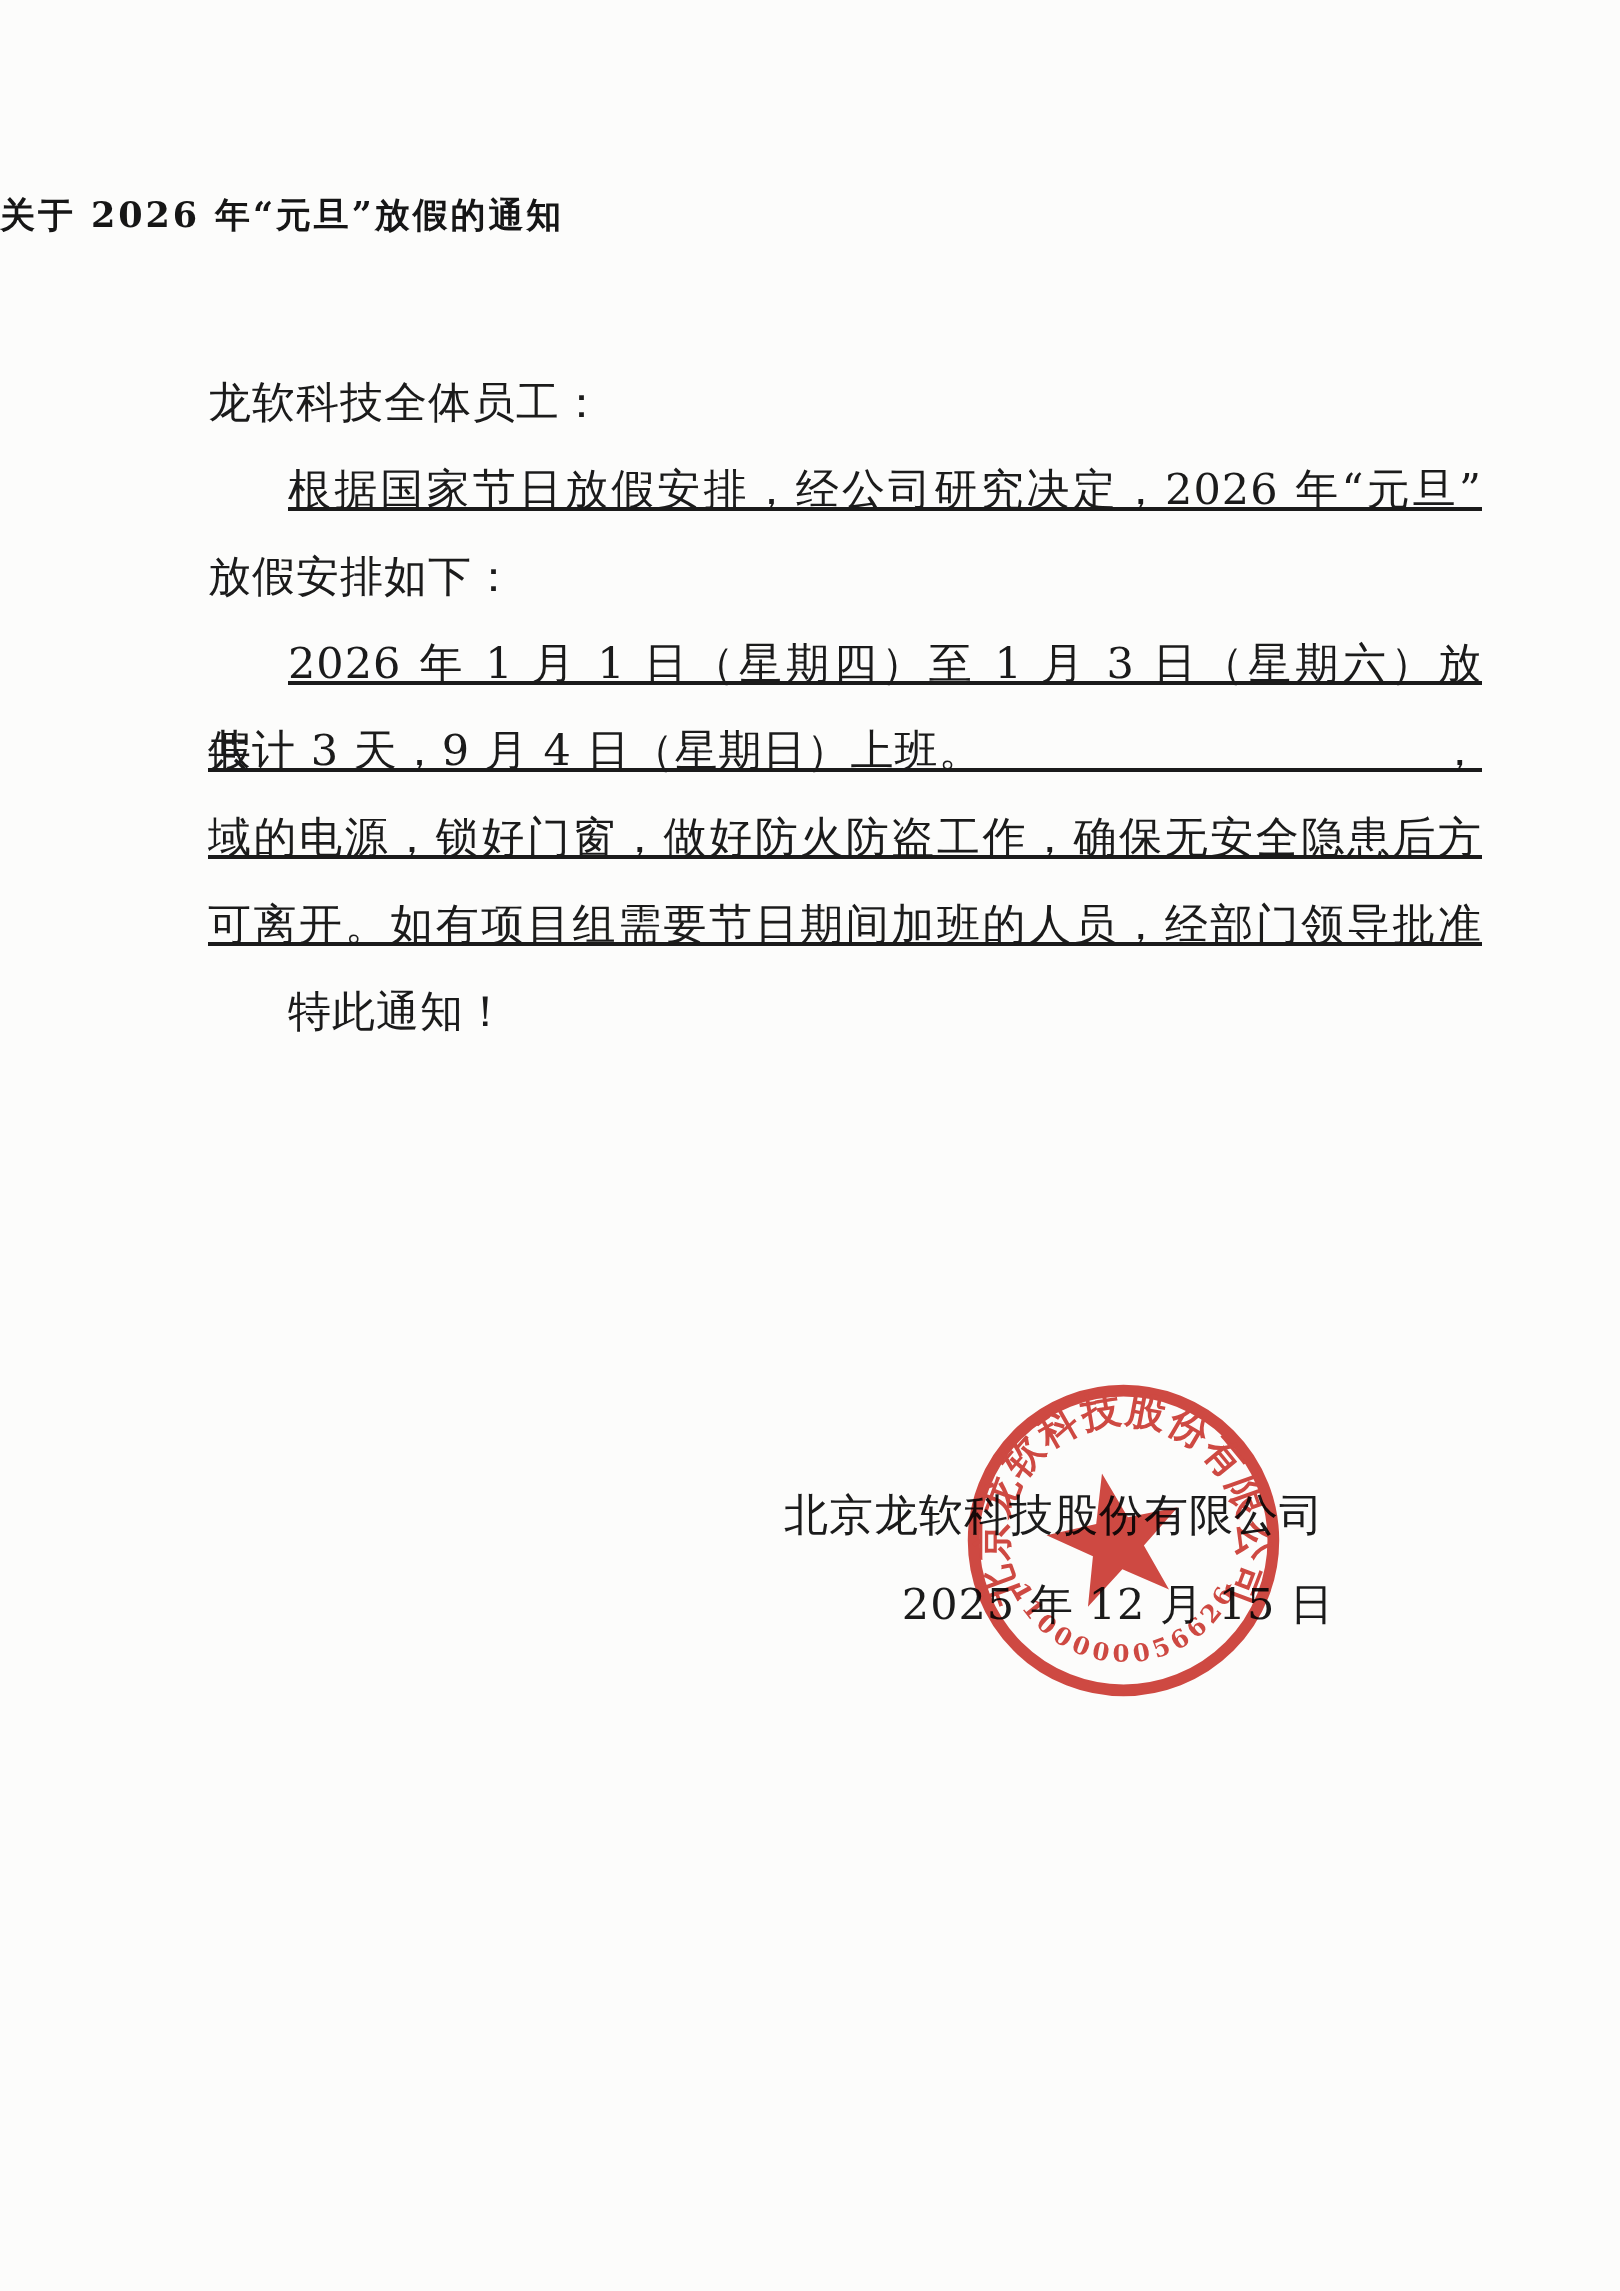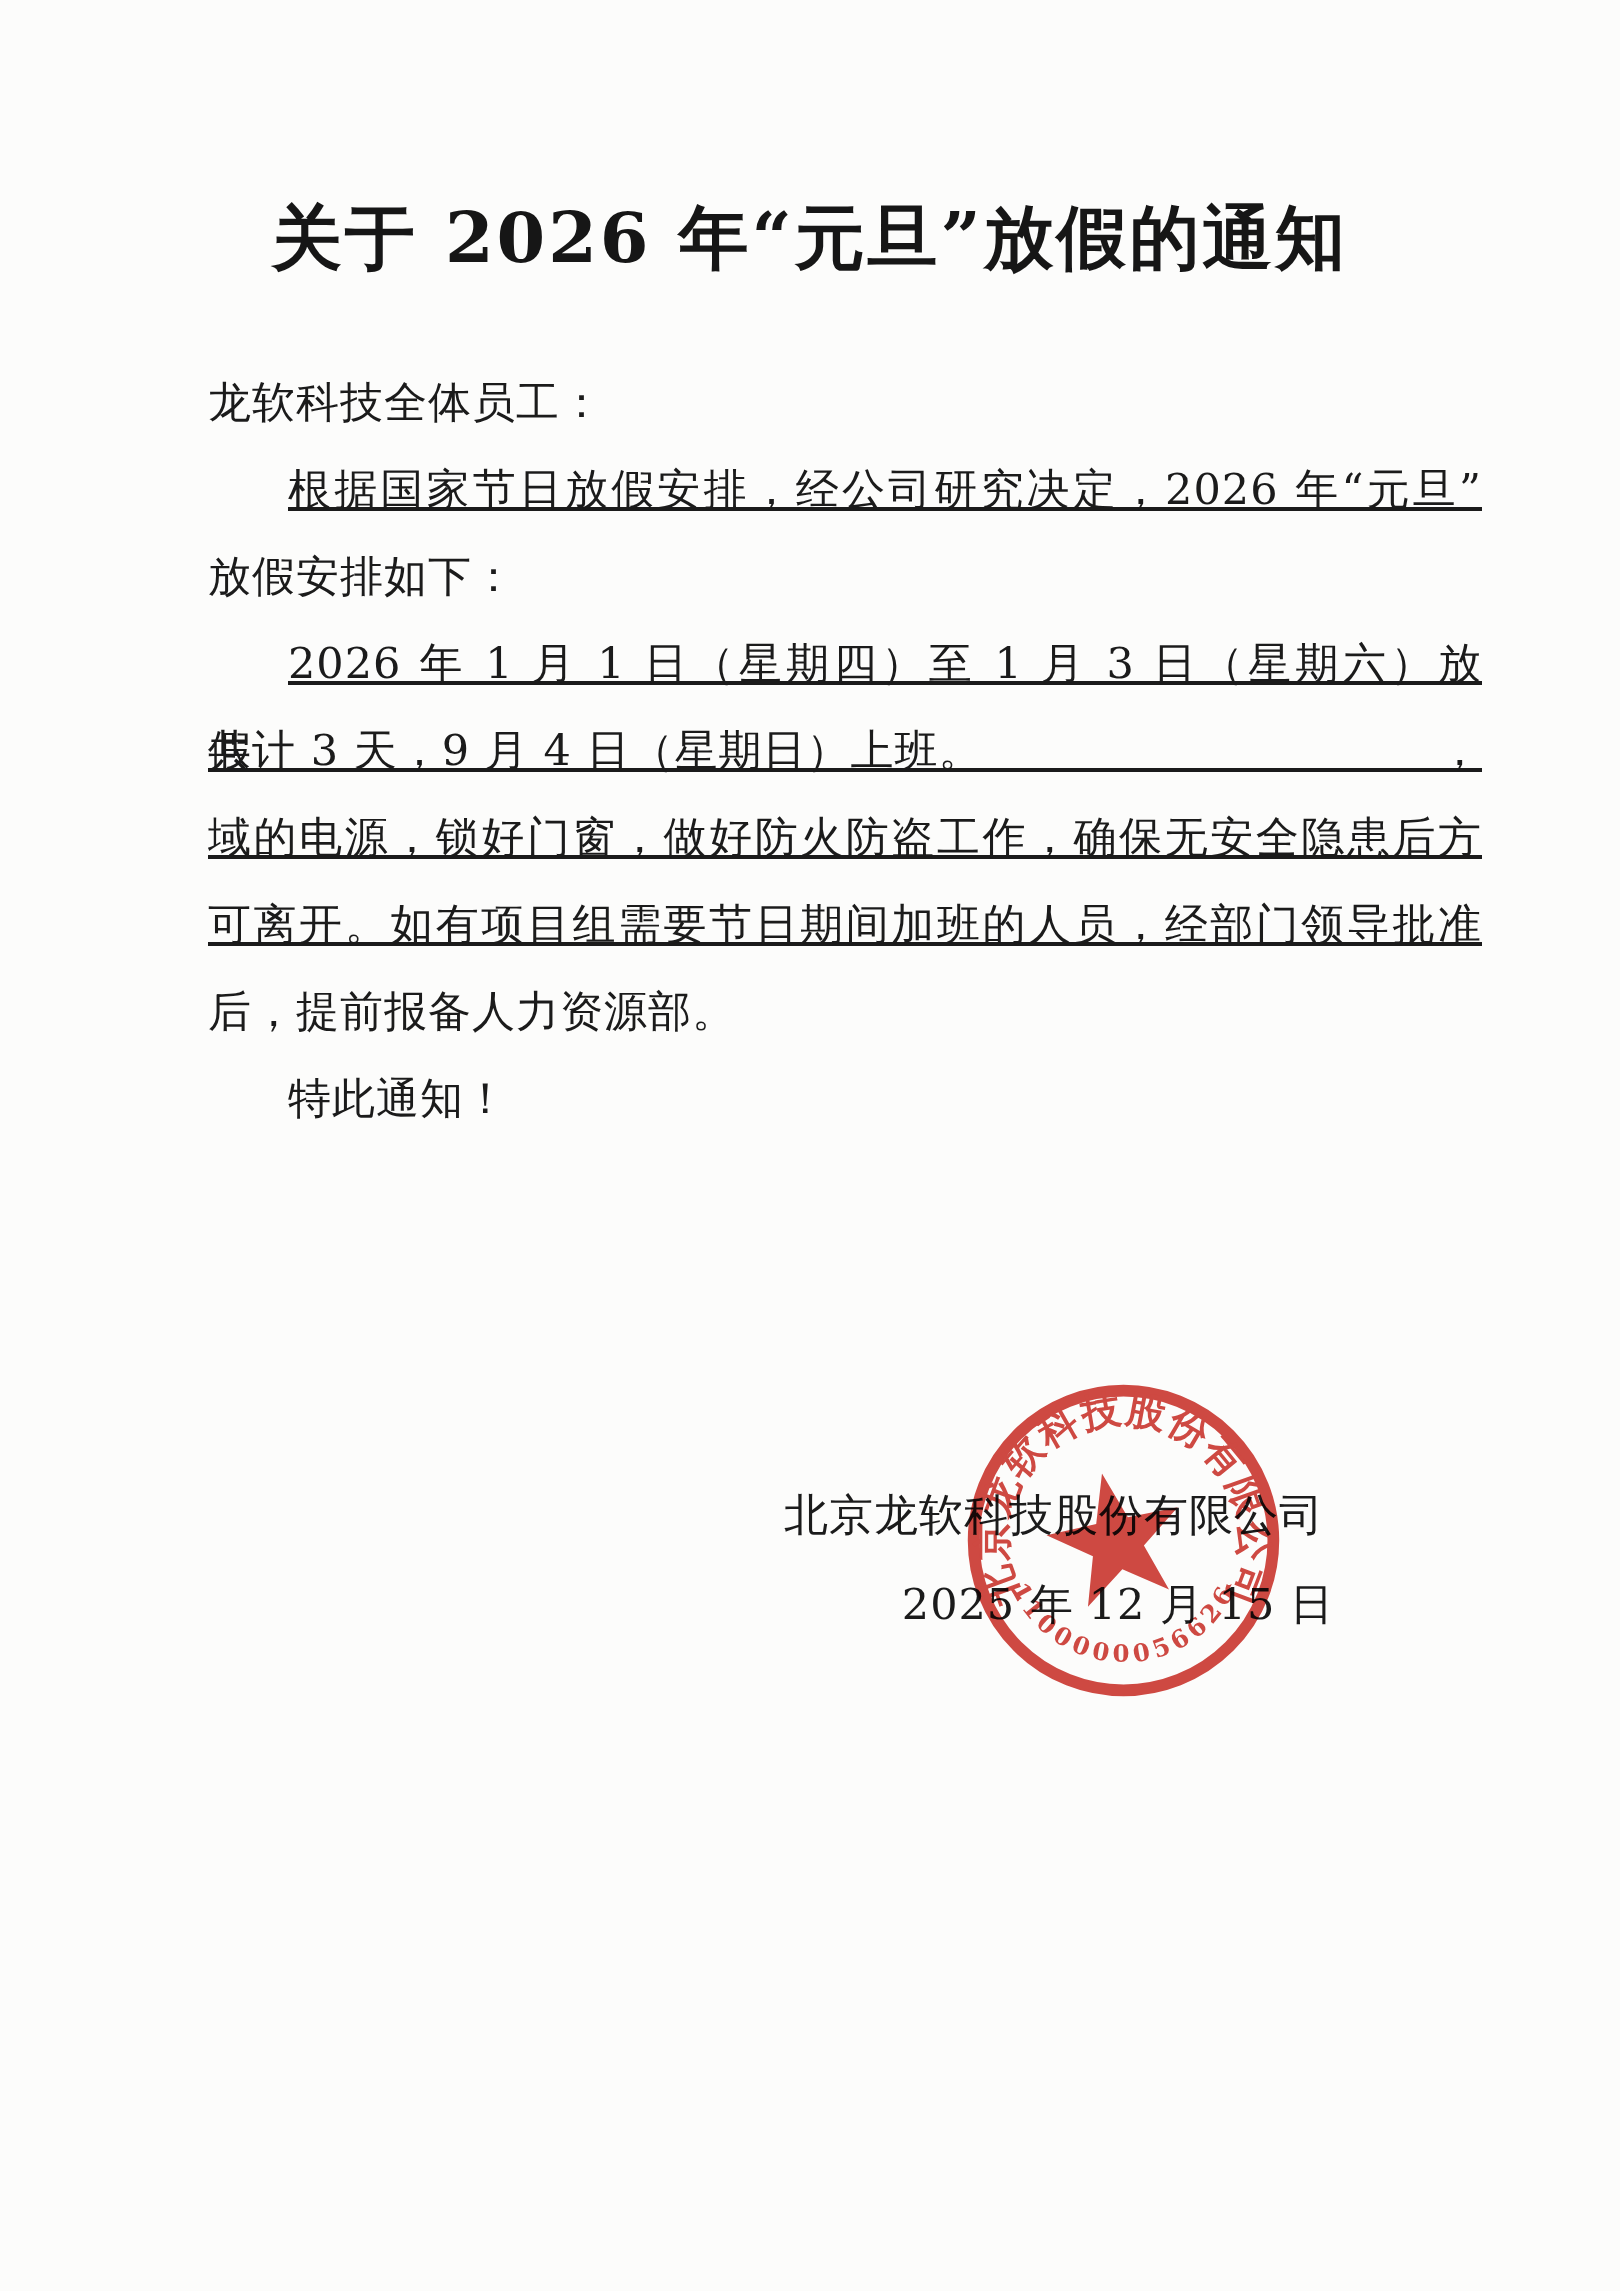--- a/index.html
+++ b/index.html
@@ -12,22 +12,21 @@
     width:1620px; height:2292px;
     background:#fcfcfb;
     overflow:hidden;
     color:#1b1b1b;
   }
   .title{
     position:absolute;
     top:192px; left:0;
     width:100%;
     margin:0;
-    text-align:center;
-    font-size:70px;
+    font-size:35px;
     font-weight:bold;
     letter-spacing:2.9px;
     color:#161616;
   }
   .body-block{
     position:absolute;
     left:208px; top:359px;
     width:1274px;
     font-size:43px;
     letter-spacing:1px;
@@ -76,21 +75,20 @@
   <h1 class="title">关于 2026 年“元旦”放假的通知</h1>
 
   <div class="body-block">
     <div class="line">龙软科技全体员工：</div>
     <div class="line ind full">根据国家节日放假安排，经公司研究决定，2026 年“元旦”</div>
     <div class="line">放假安排如下：</div>
     <div class="line ind full">2026 年 1 月 1 日（星期四）至 1 月 3 日（星期六）放假，</div>
     <div class="line">共计 3 天，9 月 4 日（星期日）上班。</div>
     <div class="line full">域的电源，锁好门窗，做好防火防盗工作，确保无安全隐患后方</div>
     <div class="line full">可离开。如有项目组需要节日期间加班的人员，经部门领导批准</div>
-    <div class="line">后，提前报备人力资源部。</div>
     <div class="line ind">特此通知！</div>
   </div>
 
   <div class="signature">北京龙软科技股份有限公司</div>
   <div class="date">2025 年 12 月 15 日</div>
 
   <svg class="seal" viewBox="0 0 340 340" xmlns="http://www.w3.org/2000/svg" xmlns:xlink="http://www.w3.org/1999/xlink">
     <defs>
       <path id="arcTop" d="M 66 230 A 120 120 0 1 1 274 230" fill="none"></path>
       <path id="arcBottom" d="M 57 223 A 125 125 0 0 0 283 223" fill="none"></path>

